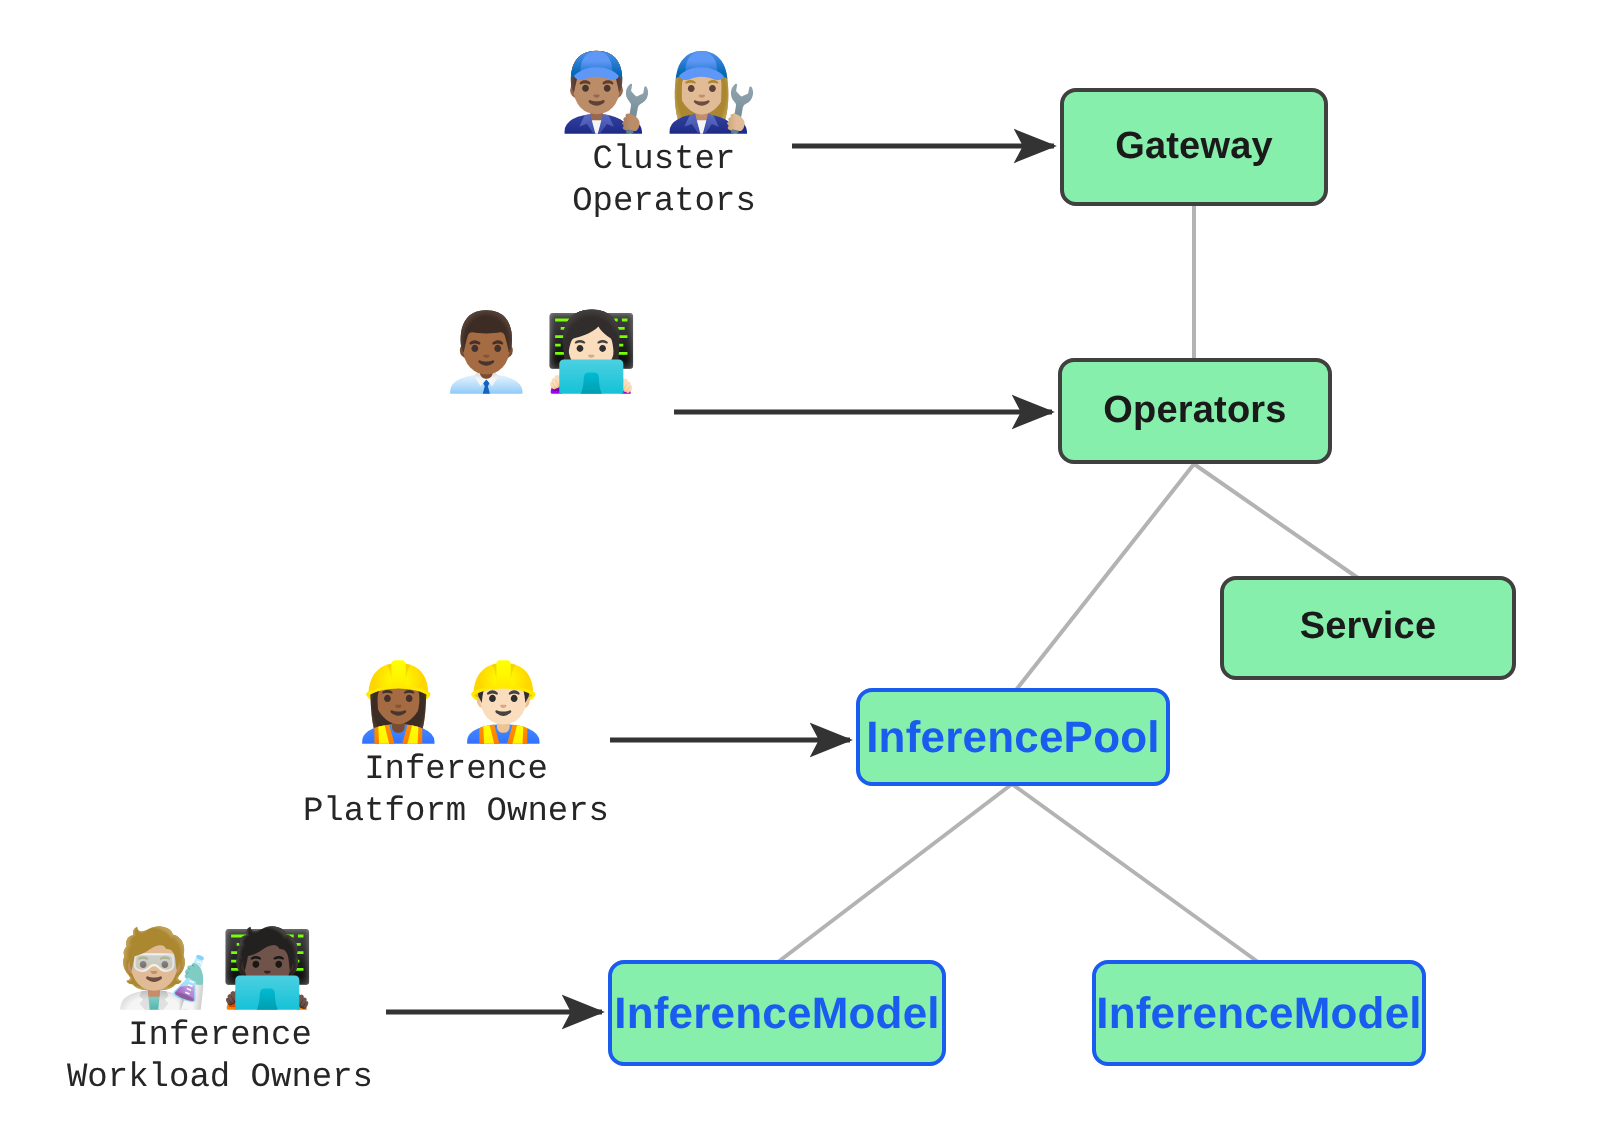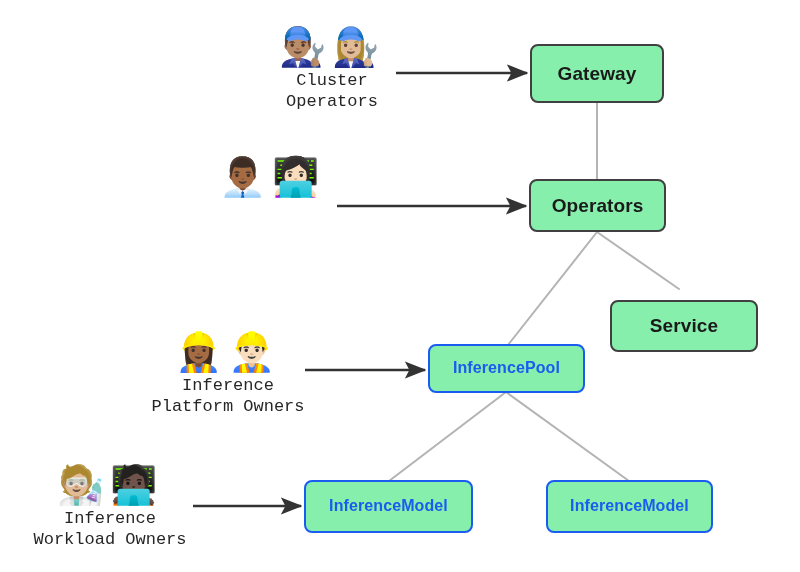--- a/index.html
+++ b/index.html
@@ -47,21 +47,21 @@
   }
   .node-core .node-label {
     color: #1a1a1a;
     font-size: 19px;
   }
   .node-inference {
     border: 2.5px solid #1a5cf0;
   }
   .node-inference .node-label {
     color: #1a5cf0;
-    font-size: 16px;
+    font-size: 22px;
   }
   
   .persona {
     position: absolute;
     display: flex;
     flex-direction: column;
     align-items: center;
     width: 210px;
     text-align: center;
   }
@@ -110,21 +110,21 @@
   </svg>
 
   <div class="node-box node-core" style="left:530px; top:44px; width:134px; height:59px;">
     <span class="node-label">Gateway</span>
   </div>
 
   <div class="node-box node-core" style="left:529px; top:179px; width:137px; height:53px;">
     <span class="node-label">Operators</span>
   </div>
 
-  <div class="node-box node-core" style="left:610px; top:300px; width:148px; height:52px;justify-content:center;">
+  <div class="node-box node-core" style="left:610px; top:288px; width:148px; height:52px;justify-content:center;">
     <span class="node-label">Service</span>
   </div>
 
   <div class="node-box node-inference" style="left:428px; top:344px; width:157px; height:49px;">
     <span class="node-label">InferencePool</span>
   </div>
 
   <div class="node-box node-inference" style="left:304px; top:480px; width:169px; height:53px;">
     <span class="node-label">InferenceModel</span>
   </div>

